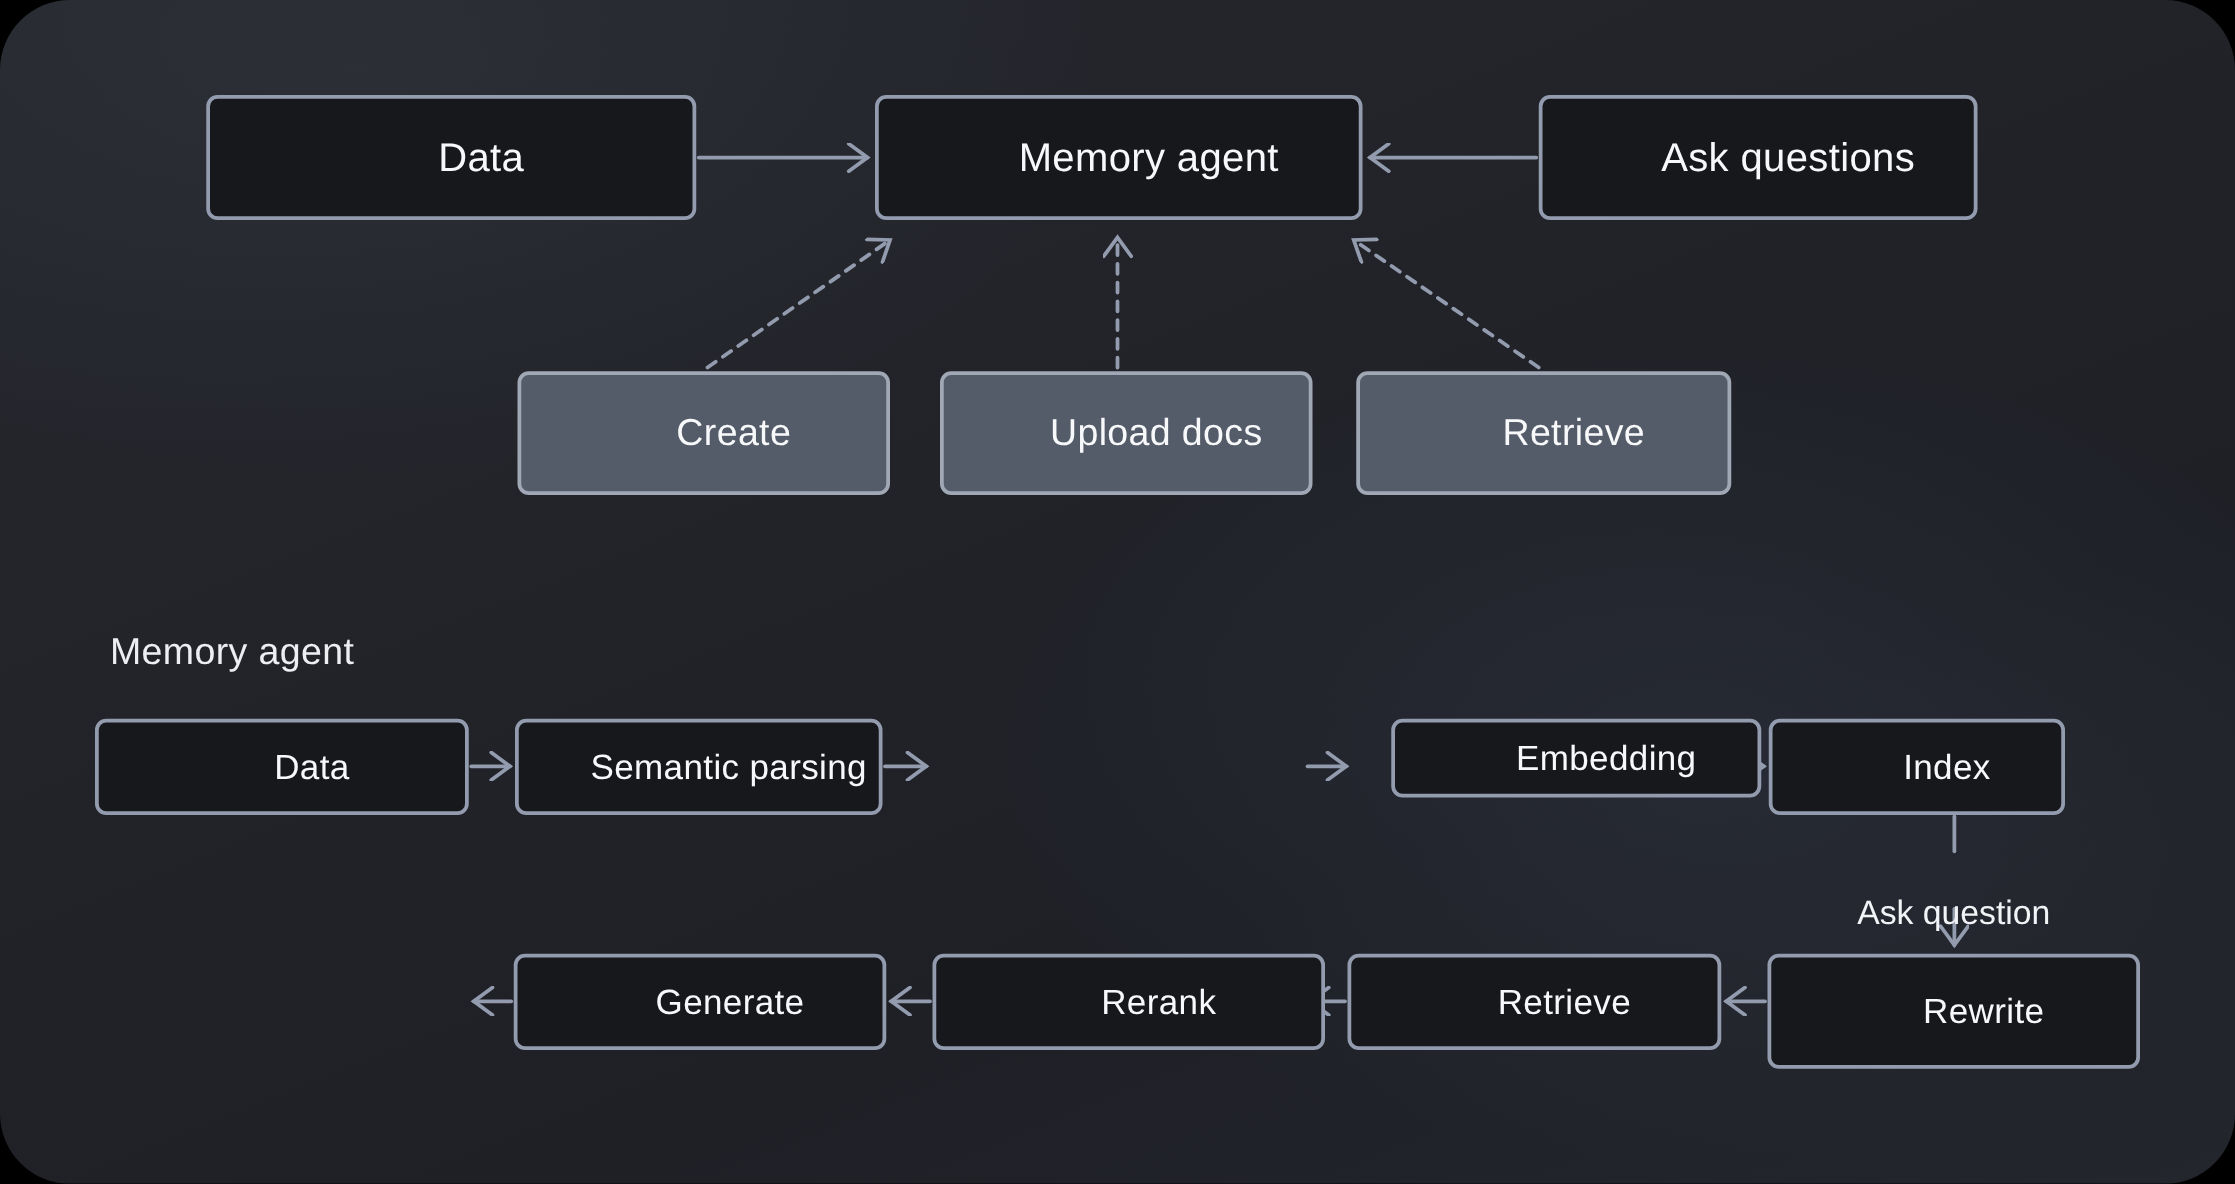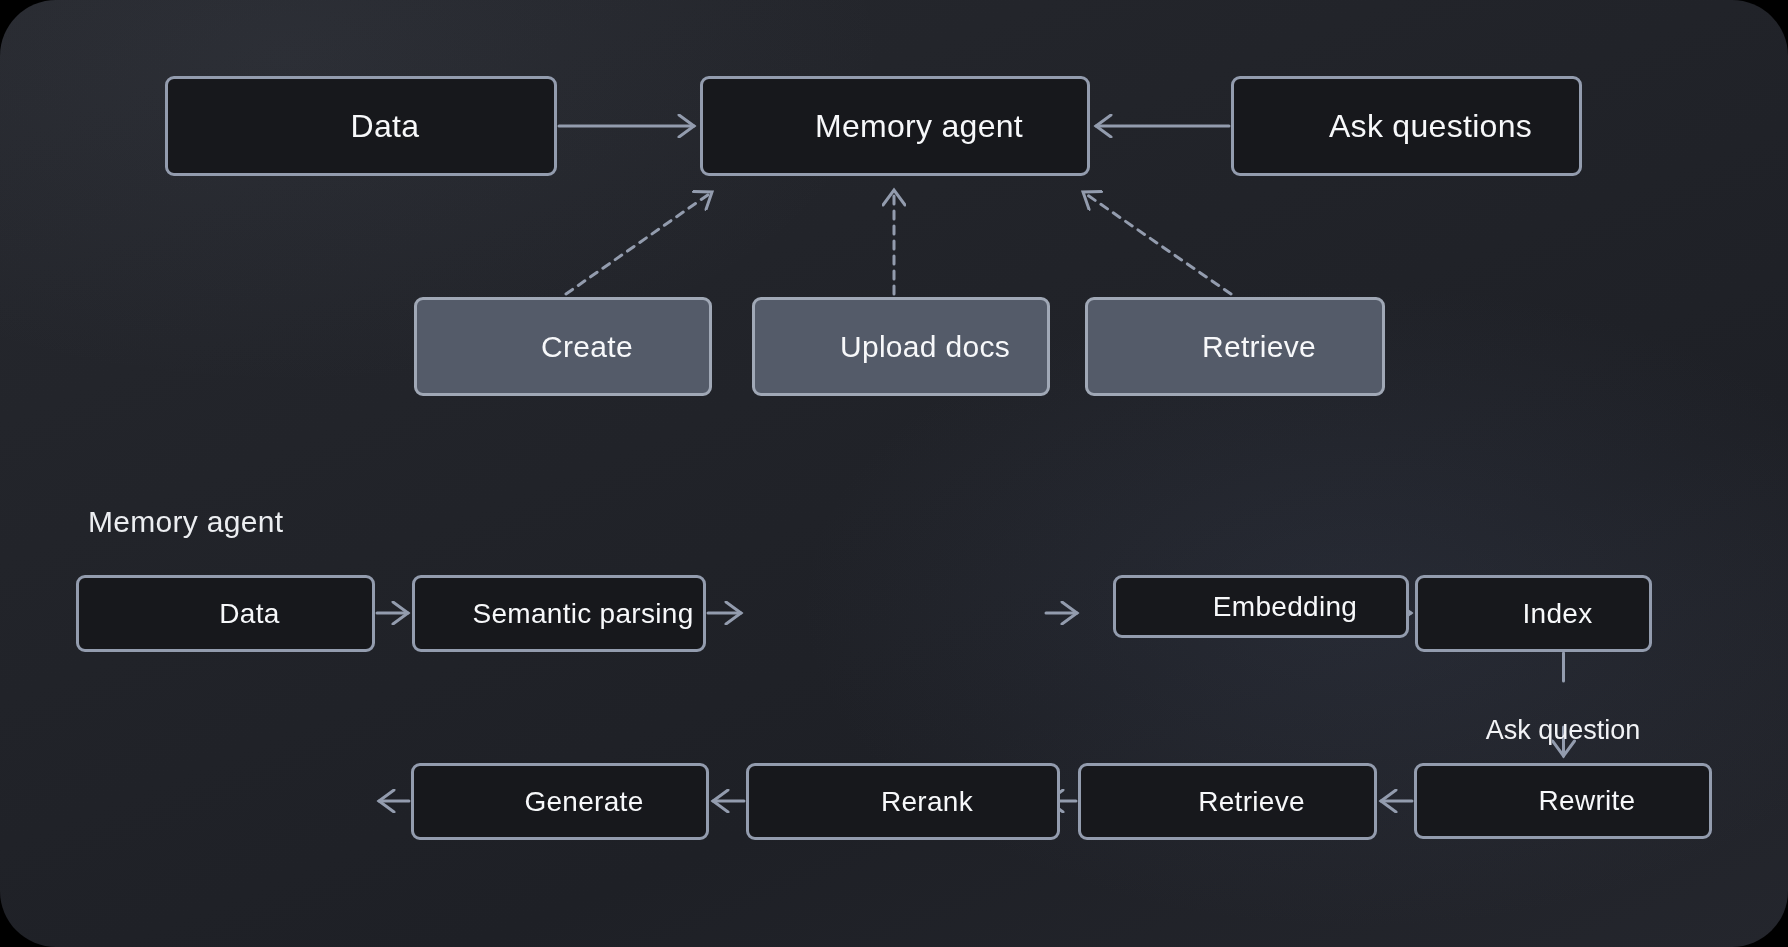--- a/index.html
+++ b/index.html
@@ -115,15 +115,15 @@
   <div class="box dark sm" style="left:76px; top:575px; width:299px; height:77px;">Data</div>
   <div class="box dark sm" style="left:412px; top:575px; width:294px; height:77px;">Semantic parsing</div>
   <div class="box dark sm" style="left:1081px; top:575px; width:296px; height:63px;margin-left:32px;">Embedding</div>
   <div class="box dark sm" style="left:1415px; top:575px; width:237px; height:77px;">Index</div>
 
   <div class="flow-label" style="left:1563px; top:690px;">Ask question</div>
 
   <div class="box dark sm" style="left:411px; top:763px; width:298px; height:77px;">Generate</div>
   <div class="box dark sm" style="left:746px; top:763px; width:314px; height:77px;">Rerank</div>
   <div class="box dark sm" style="left:1078px; top:763px; width:299px; height:77px;">Retrieve</div>
-  <div class="box dark sm" style="left:1414px; top:763px; width:298px; height:76px;">Rewrite</div>
+  <div class="box dark sm" style="left:1414px; top:763px; width:298px; height:92px;">Rewrite</div>
 
 </div>
 
 </body></html>

